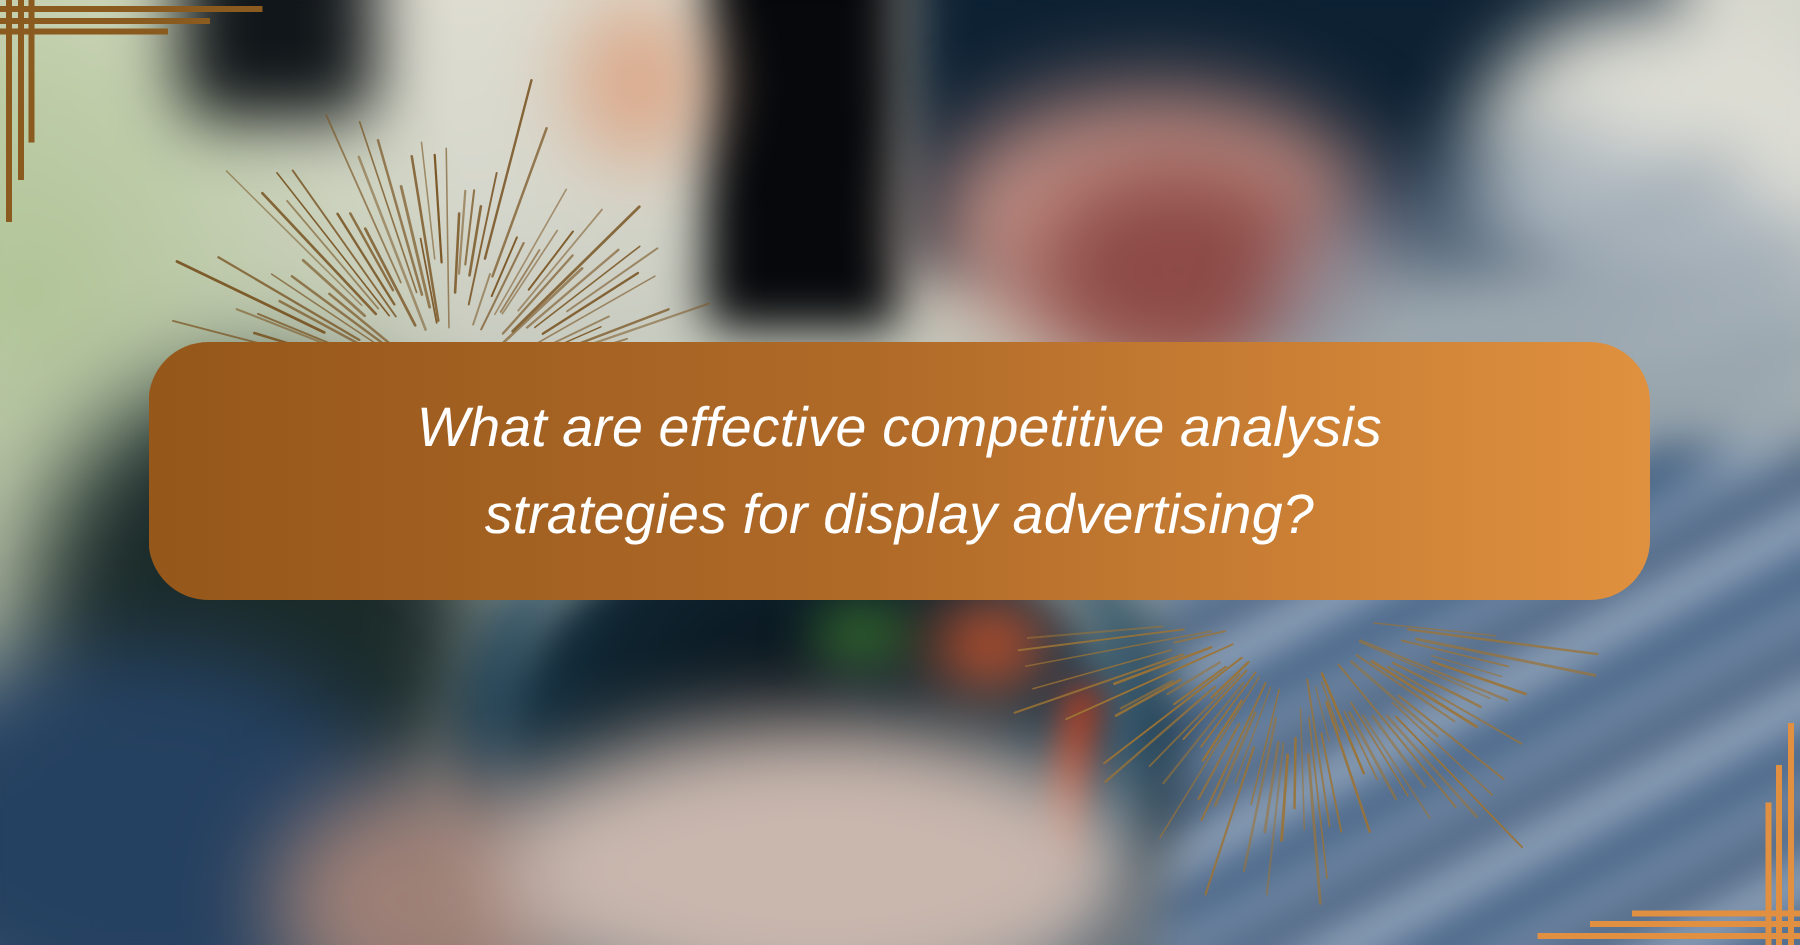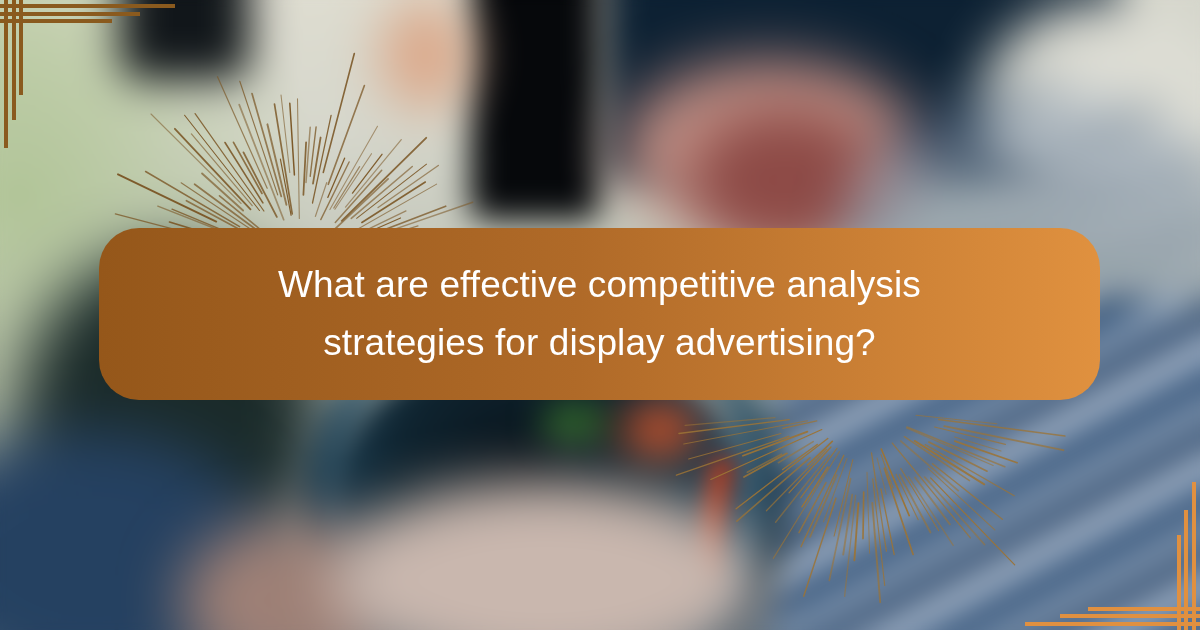--- a/index.html
+++ b/index.html
@@ -186,20 +186,21 @@
     left: 99px;
     top: 228px;
     width: 1001px;
     height: 172px;
     border-radius: 40px;
     display: flex;
     align-items: center;
     justify-content: center;
     box-sizing: border-box;
     padding: 0 70px;
+    font-style: italic;
   }
   .card-title {
     margin: 0;
     color: #ffffff;
     font-family: "Liberation Sans", sans-serif;
     font-size: 37px;
     font-weight: 400;
     line-height: 1.58;
     text-align: center;
     letter-spacing: .1px;

